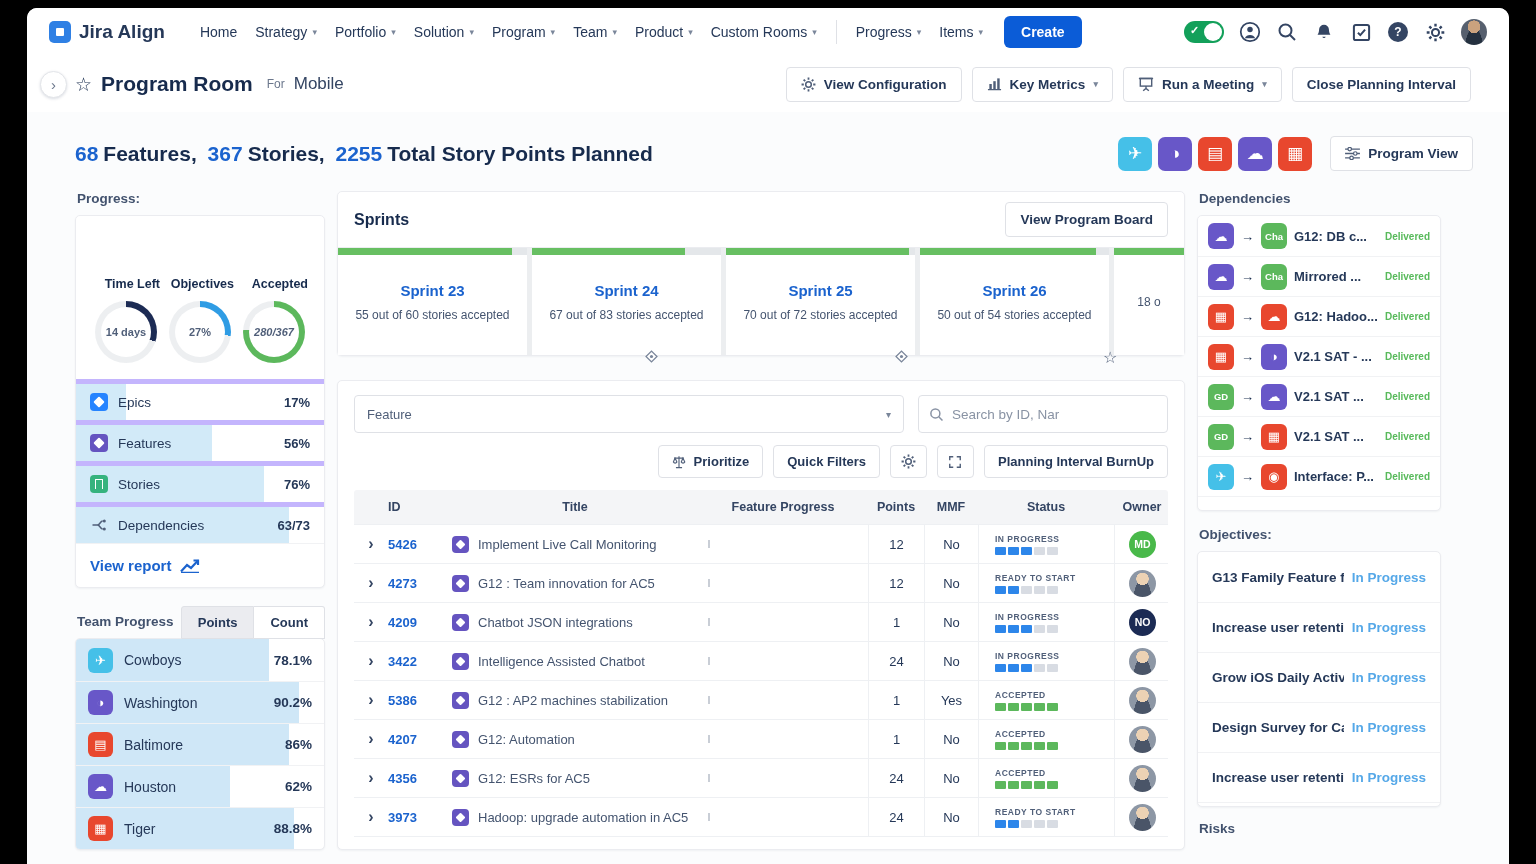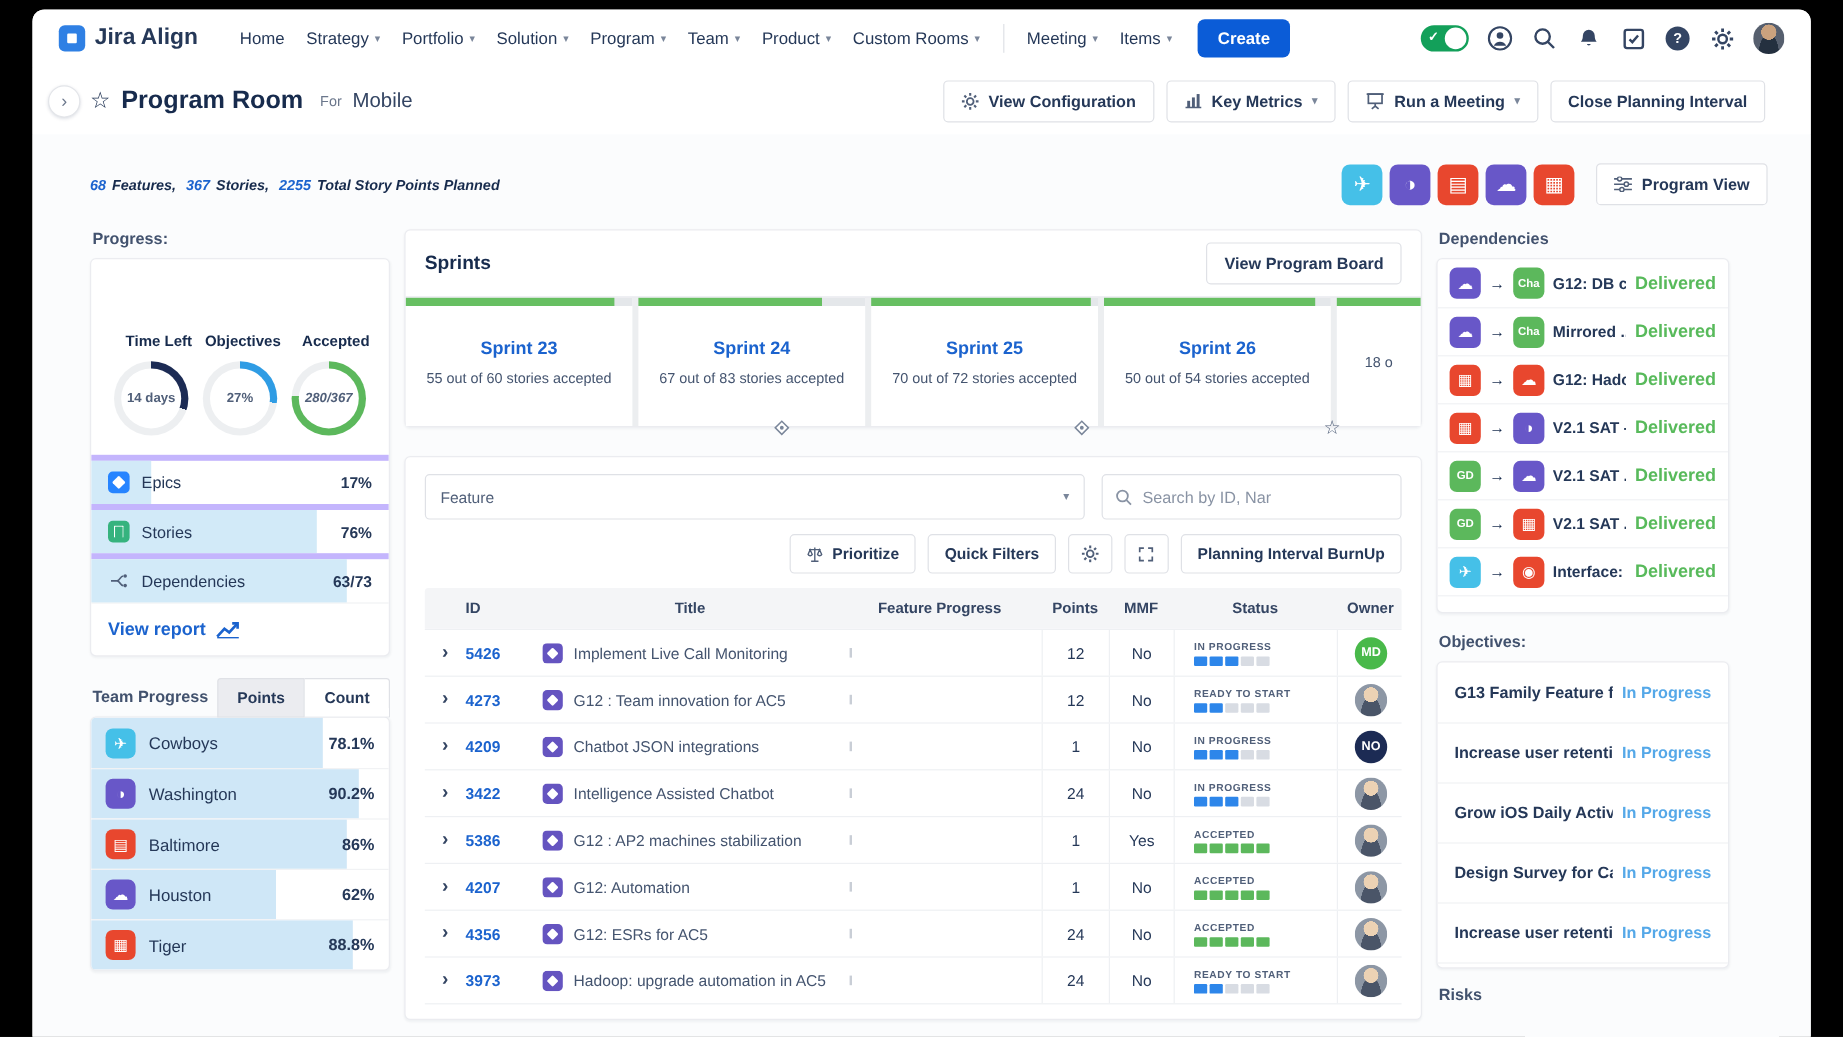--- a/index.html
+++ b/index.html
@@ -45,21 +45,21 @@
     cursor:pointer; white-space:nowrap; }
   .collapse-btn { position:absolute; left:13px; top:63px; width:27px; height:27px; border-radius:50%;
     background:#fff; border:1px solid #e3e5e9; box-shadow:0 1px 3px rgba(9,30,66,.15);
     display:flex; align-items:center; justify-content:center; color:#6b778c; font-size:15px;
     cursor:pointer; z-index:5; }
 
   
   .content { position:absolute; top:104px; left:0; right:0; bottom:0; background:#fbfcfd;
     padding:24px 36px 0 48px; overflow:hidden; }
   .summary-row { display:flex; justify-content:space-between; align-items:center; margin-bottom:20px; }
-  .summary { font-size:12px; font-weight:700; color:#172b4d;font-style:italic; }
+  .summary { font-size:21px; font-weight:700; color:#172b4d; }
   .summary span { margin-right:5px; }
   .summary .num { color:#1b63ce; }
   .apps { display:flex; gap:6px; align-items:center; }
   .app-icon { width:34px; height:34px; border-radius:7px; display:flex; align-items:center;
     justify-content:center; font-size:17px; color:#fff; cursor:pointer; }
   .pv-btn { margin-left:12px; }
 
   .grid { display:grid; grid-template-columns:250px 848px 244px; gap:0 12px; align-items:start; }
   .side-label { font-size:13.5px; font-weight:700; color:#42526e; margin:0 0 9px 2px; }
   .card { background:#fff; border:1px solid #ebecf0; border-radius:5px;
@@ -170,21 +170,21 @@
   
   .dep-card { margin-bottom:16px; height:296px; overflow:hidden; }
   .dep-row { display:flex; align-items:center; gap:7px; padding:0 10px; border-top:1px solid #f1f2f4;
     height:40px; cursor:pointer; }
   .dep-row:first-child { border-top:none; }
   .mini { width:26px; height:26px; border-radius:6px; display:flex; align-items:center;
     justify-content:center; color:#fff; font-size:13px; flex:0 0 26px; }
   .mini.badge { font-size:9.5px; font-weight:800; }
   .dep-arrow { color:#172b4d; font-weight:700; font-size:13px; }
   .dep-title { font-size:13px; color:#253858; font-weight:600; flex:1; white-space:nowrap; overflow:hidden; }
-  .dep-status { font-size:15px; color:#58ba5b; font-weight:600; }
+  .dep-status { font-size:10px; color:#58ba5b; font-weight:600; }
   .obj-card { height:256px; overflow:hidden; margin-bottom:14px; }
   .obj-row { display:flex; justify-content:space-between; align-items:center; height:50px;
     padding:0 14px; border-top:1px solid #f1f2f4; cursor:pointer; gap:8px; }
   .obj-row:first-child { border-top:none; }
   .obj-title { font-size:13.5px; color:#253858; font-weight:600; white-space:nowrap; overflow:hidden; }
   .obj-status { font-size:13.5px; color:#55a8e8; font-weight:600; white-space:nowrap; }
 
   svg.ic { display:block; }
 </style>
 </head>
@@ -223,21 +223,21 @@
     <div class="nav-item">
         <span>Product</span>
         <span class="caret">▾</span>
       </div>
     <div class="nav-item">
         <span>Custom Rooms</span>
         <span class="caret">▾</span>
       </div>
     <div class="nav-sep"></div>
     <div class="nav-item">
-        <span>Meeting</span>
+        <span>Progress</span>
         <span class="caret">▾</span>
       </div>
     <div class="nav-item">
         <span>Items</span>
         <span class="caret">▾</span>
       </div>
     <button class="create-btn">Create</button>
     <div class="nav-right">
       <div class="toggle">
         <span class="check">✓</span>
@@ -388,20 +388,28 @@
                 </div>
             </div>
           </div>
           <div class="stat-row">
             <div class="stat-bar" style="width: 20%;"></div>
             <div class="stat-icon" style="background: rgb(38, 132, 255);">
                 <span class="diamond"></span>
               </div>
             <span class="stat-name">Epics</span>
             <span class="stat-val">17%</span>
+          </div>
+          <div class="stat-row">
+            <div class="stat-bar" style="width: 55%;"></div>
+            <div class="stat-icon" style="background: rgb(101, 84, 192);">
+                <span class="diamond"></span>
+              </div>
+            <span class="stat-name">Features</span>
+            <span class="stat-val">56%</span>
           </div>
           <div class="stat-row">
             <div class="stat-bar" style="width: 76%;"></div>
             <div class="stat-icon" style="background: rgb(54, 179, 126);">
                 <span class="bookmark"></span>
               </div>
             <span class="stat-name">Stories</span>
             <span class="stat-val">76%</span>
           </div>
           <div class="stat-row">

